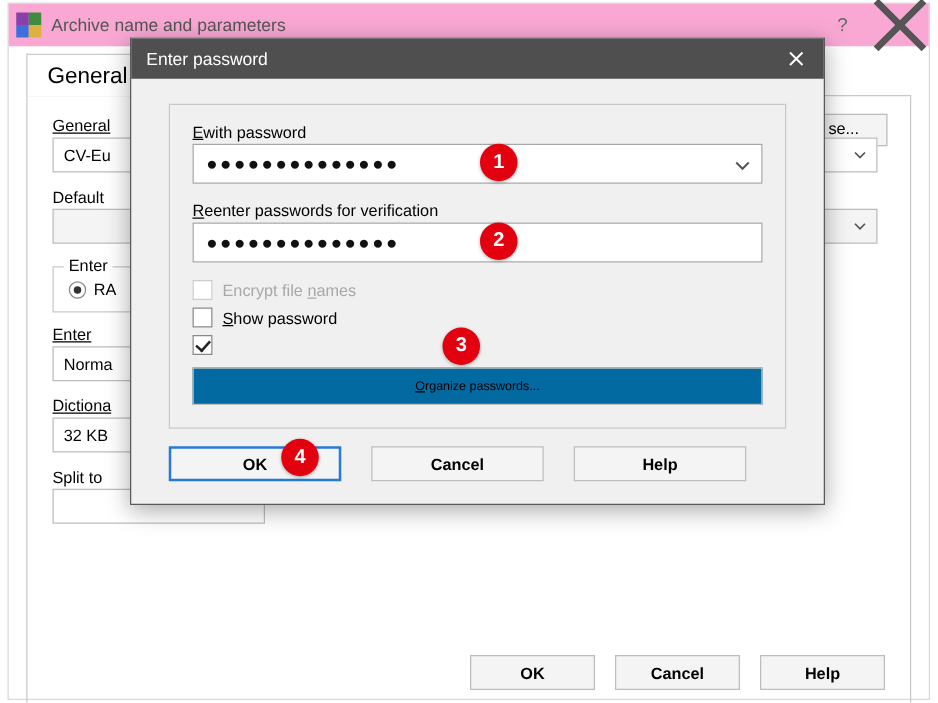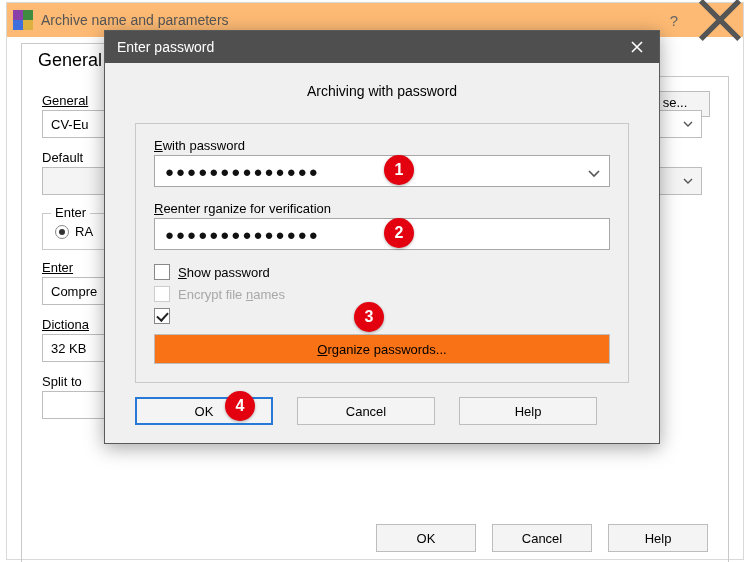--- a/index.html
+++ b/index.html
@@ -14,21 +14,21 @@
 
   
   .bg-dialog {
     position: absolute;
     left: 6px; top: 2px;
     width: 738px; height: 558px;
     border: 1px solid #d9d9d9;
   }
   .bg-titlebar {
     height: 34px;
-    background: #fdba74;
+    background: #f9a8d4;
     display: flex;
     align-items: center;
     padding-left: 6px;
     font-size: 14px;
     color: #555;
     justify-content: flex-end;
   }
   .bg-titlebar .rar-icon {
     width: 20px; height: 20px;
     margin-right: 8px;
@@ -113,21 +113,21 @@
 
   .bg-buttons {
     position:absolute; right:20px; bottom:14px;
     display:flex; gap:16px;
   }
   .btn {
     width: 100px; height: 28px;
     border:1px solid #bdbdbd;
     background: #f4f4f4;
     font-size:13px;
-    display:flex; align-items:center; justify-content:center;
+    display:flex; align-items:center; justify-content:center;font-weight:bold;
   }
 
   
   .fg-dialog {
     position: absolute;
     left: 104px; top: 30px;
     width: 556px;
     border: 1px solid #5a5a5a;
     box-shadow: 0 4px 18px rgba(0,0,0,0.35);
     background: #f0f0f0;
@@ -181,22 +181,22 @@
   .cb.checked::after {
     content:""; position:absolute; left:2px; top:3px;
     width:9px; height:5px; border-left:2px solid #222; border-bottom:2px solid #222;
     transform: rotate(-48deg);
   }
   .row-disabled { color:#a8a8a8; }
   .dotted-focus { outline:1px dotted #555; outline-offset:1px; }
 
   .organize-btn {
     width: 100%; height: 30px;
-    border:1px solid #bdbdbd; background:#f97316;
-    font-size:13px;
+    border:1px solid #bdbdbd; background:#0369a1;
+    font-size:10px;
     display:flex;align-items:center;justify-content:center;
     margin-top: 10px;
   }
   .fg-buttons {
     display:flex; gap:24px; justify-content:flex-start;
     margin-top: 4px;
   }
   .fg-buttons .btn { width: 138px; }
   .btn.default { border:2px solid #2679d4; }
 
@@ -261,21 +261,21 @@
       <div class="group">
         <span class="group-label">Enter</span>
         <div class="radio-row">
           <span class="radio sel"></span>
           <span>RA</span>
         </div>
       </div>
 
       <span class="lbl"><span class="underline">Enter</span></span>
       <div class="combo short-combo">
-        <span>Compre</span>
+        <span>Norma</span>
       </div>
 
       <div style="height:12px"></div>
       <span class="lbl"><span class="underline">Dictiona</span></span>
       <div class="combo short-combo">
         <span>32 KB</span>
       </div>
 
       <div style="height:12px"></div>
       <span class="lbl">Split to</span>
@@ -293,60 +293,59 @@
 <div class="fg-dialog">
   <div class="fg-titlebar">
     <span class="title-text">Enter password</span>
     <span class="fg-close">
       <svg viewBox="0 0 12 12">
           <path d="M1 1 L11 11 M11 1 L1 11" stroke="#fff" stroke-width="1.6"></path>
         </svg>
     </span>
   </div>
   <div class="fg-body">
-    <div class="fg-heading">Archiving with password</div>
 
     <div class="pw-group">
 
       <span class="lbl">
         <span class="underline">E</span><span>with password</span>
       </span>
       <div class="pw-field-wrap">
         <div class="pw-field has-chevron">
           <span>●●●●●●●●●●●●●●</span>
         </div>
         <span class="pw-chevron">
           <svg viewBox="0 0 12 12">
               <path d="M1 3 L6 8 L11 3" fill="none" stroke="#555" stroke-width="1.6"></path>
             </svg>
         </span>
         <span class="marker" style="left:230px;top:0px">1</span>
       </div>
 
       <span class="lbl">
-        <span class="underline">R</span><span>eenter rganize for verification</span>
+        <span class="underline">R</span><span>eenter passwords for verification</span>
       </span>
       <div class="pw-field-wrap">
         <div class="pw-field">
           <span>●●●●●●●●●●●●●●</span>
         </div>
         <span class="marker" style="left:230px;top:0px">2</span>
       </div>
 
+      <div class="cb-row row-disabled">
+        <span class="cb disabled"></span>
+        <span>
+          <span>Encrypt file </span><span class="underline">n</span><span>ames</span>
+        </span>
+      </div>
+
       <div class="cb-row">
         <span class="cb"></span>
         <span>
           <span class="underline">S</span><span>how password</span>
-        </span>
-      </div>
-
-      <div class="cb-row row-disabled">
-        <span class="cb disabled"></span>
-        <span>
-          <span>Encrypt file </span><span class="underline">n</span><span>ames</span>
         </span>
       </div>
 
       <div class="cb-row" style="position:relative">
         <span class="cb checked"></span>
         <span class="marker" style="left:200px;top:-6px">3</span>
       </div>
 
       <div class="organize-btn">
         <span>

